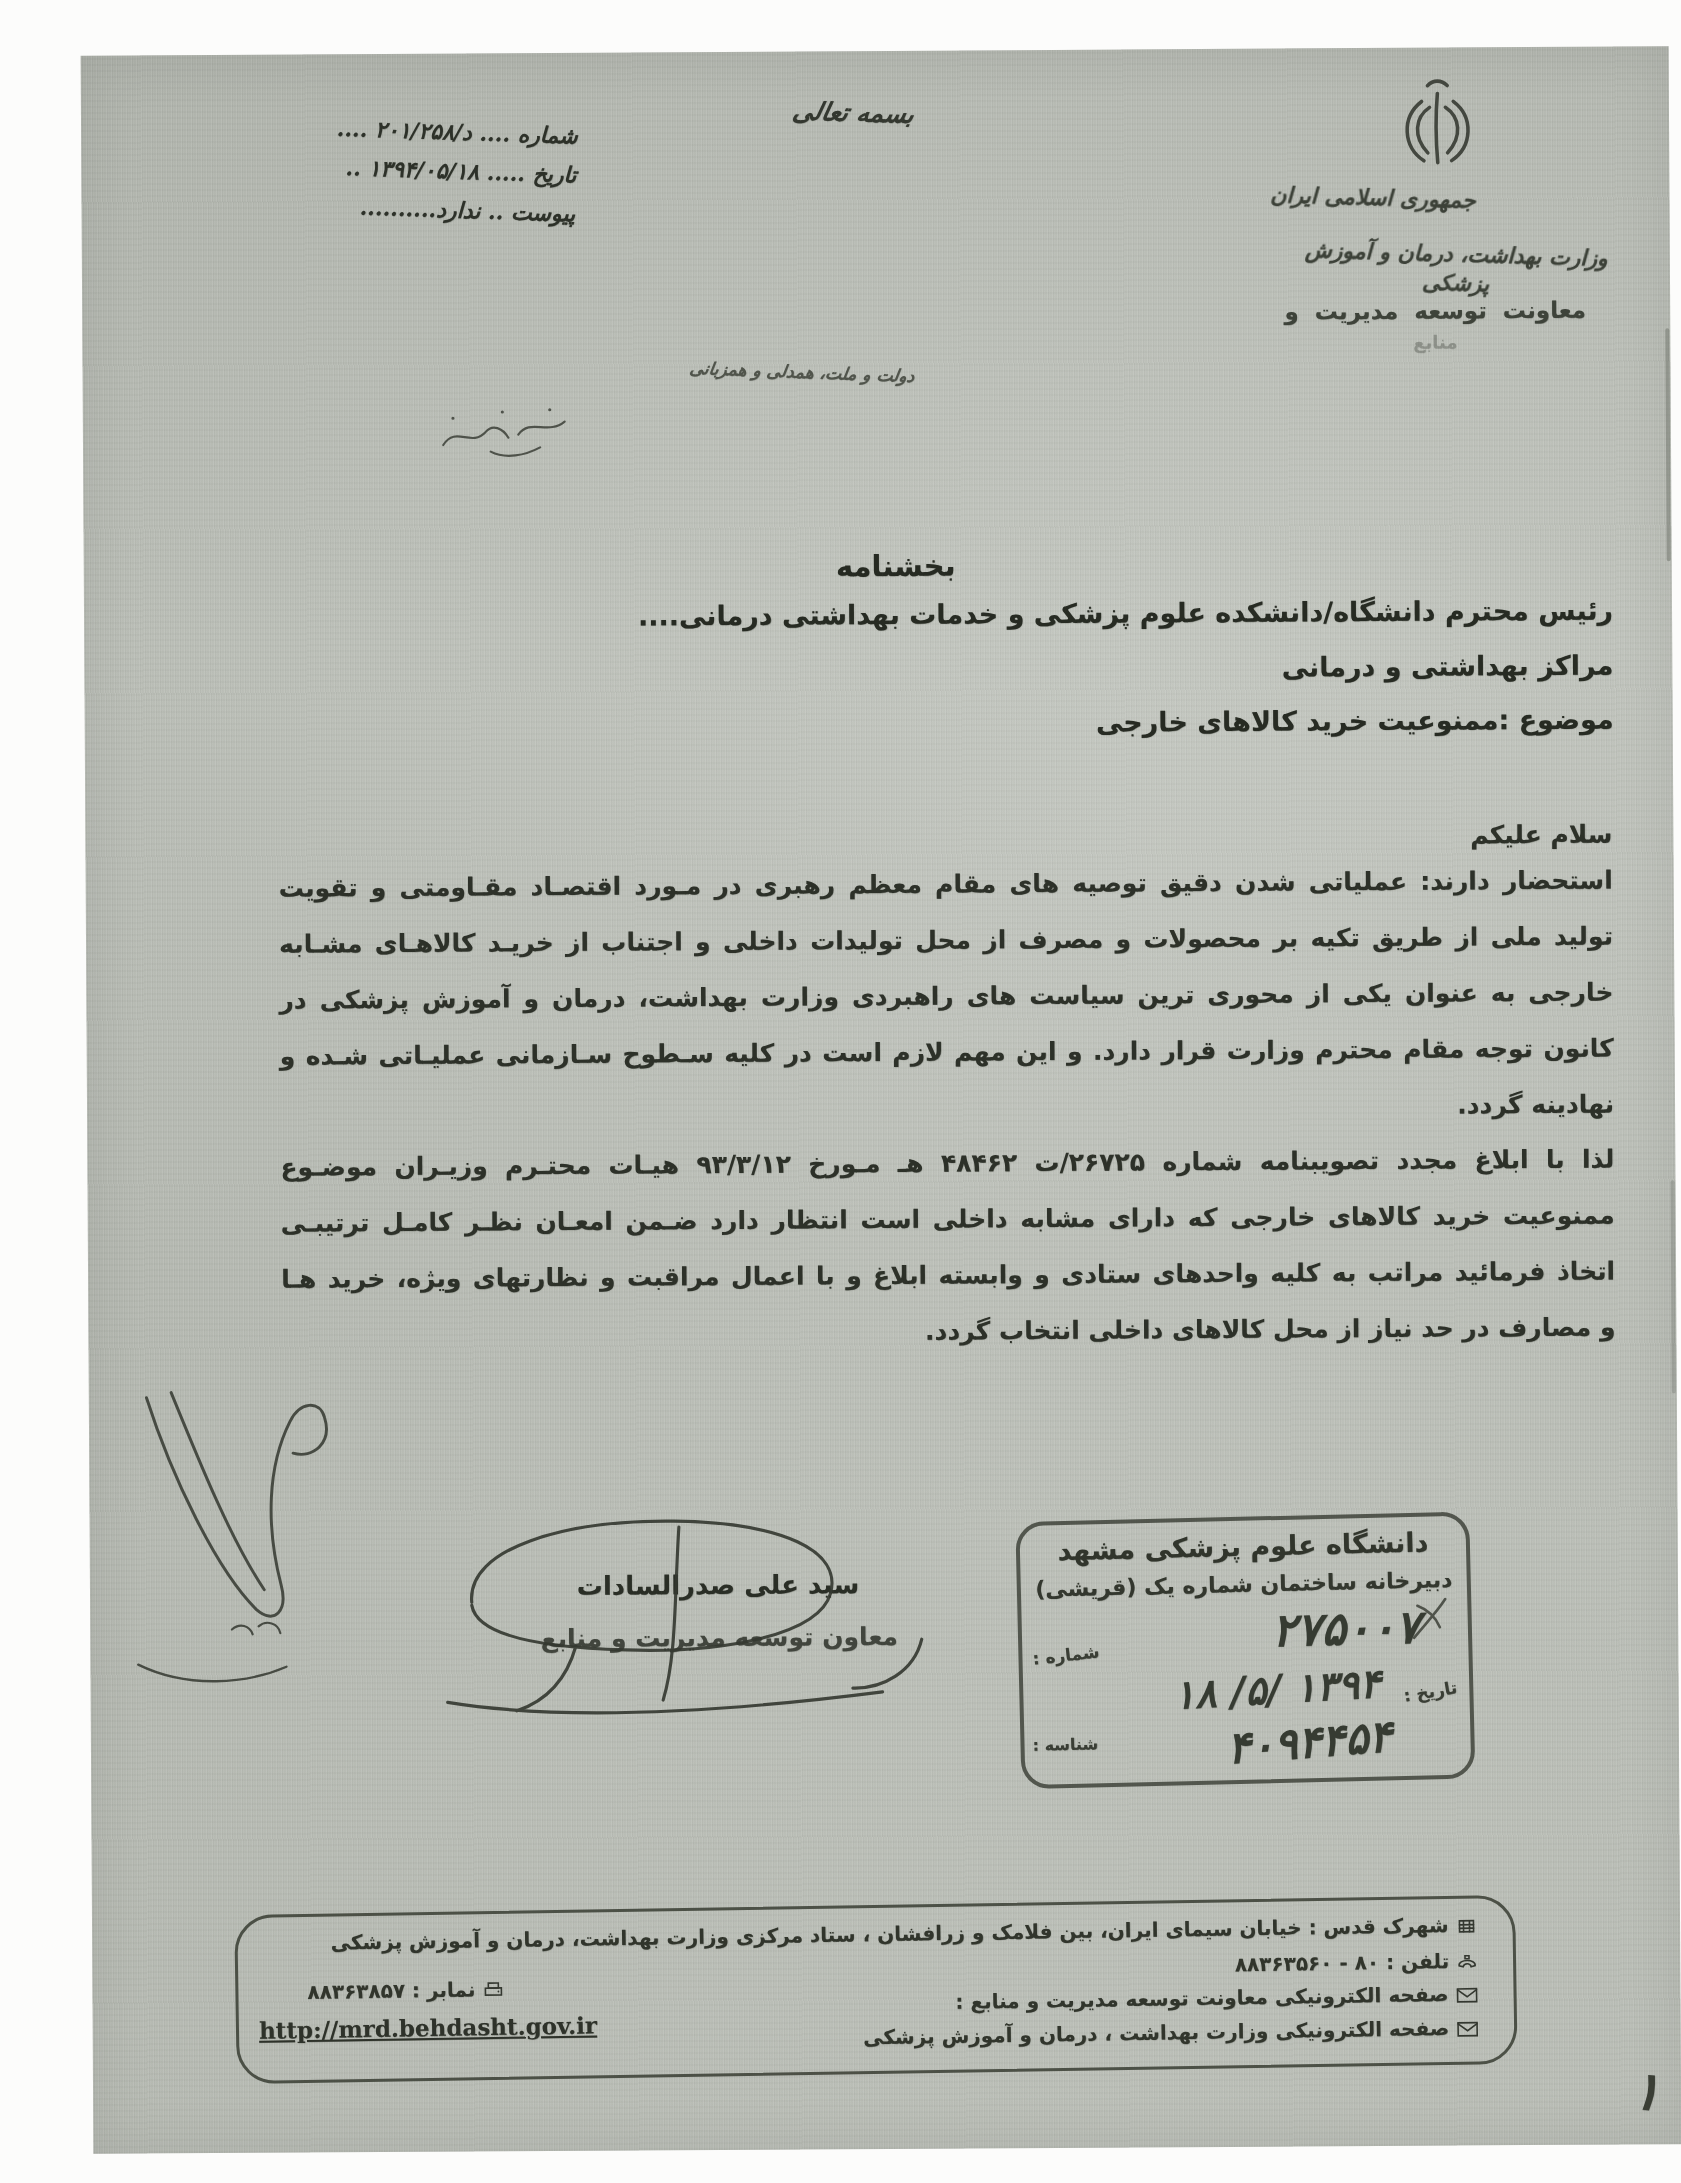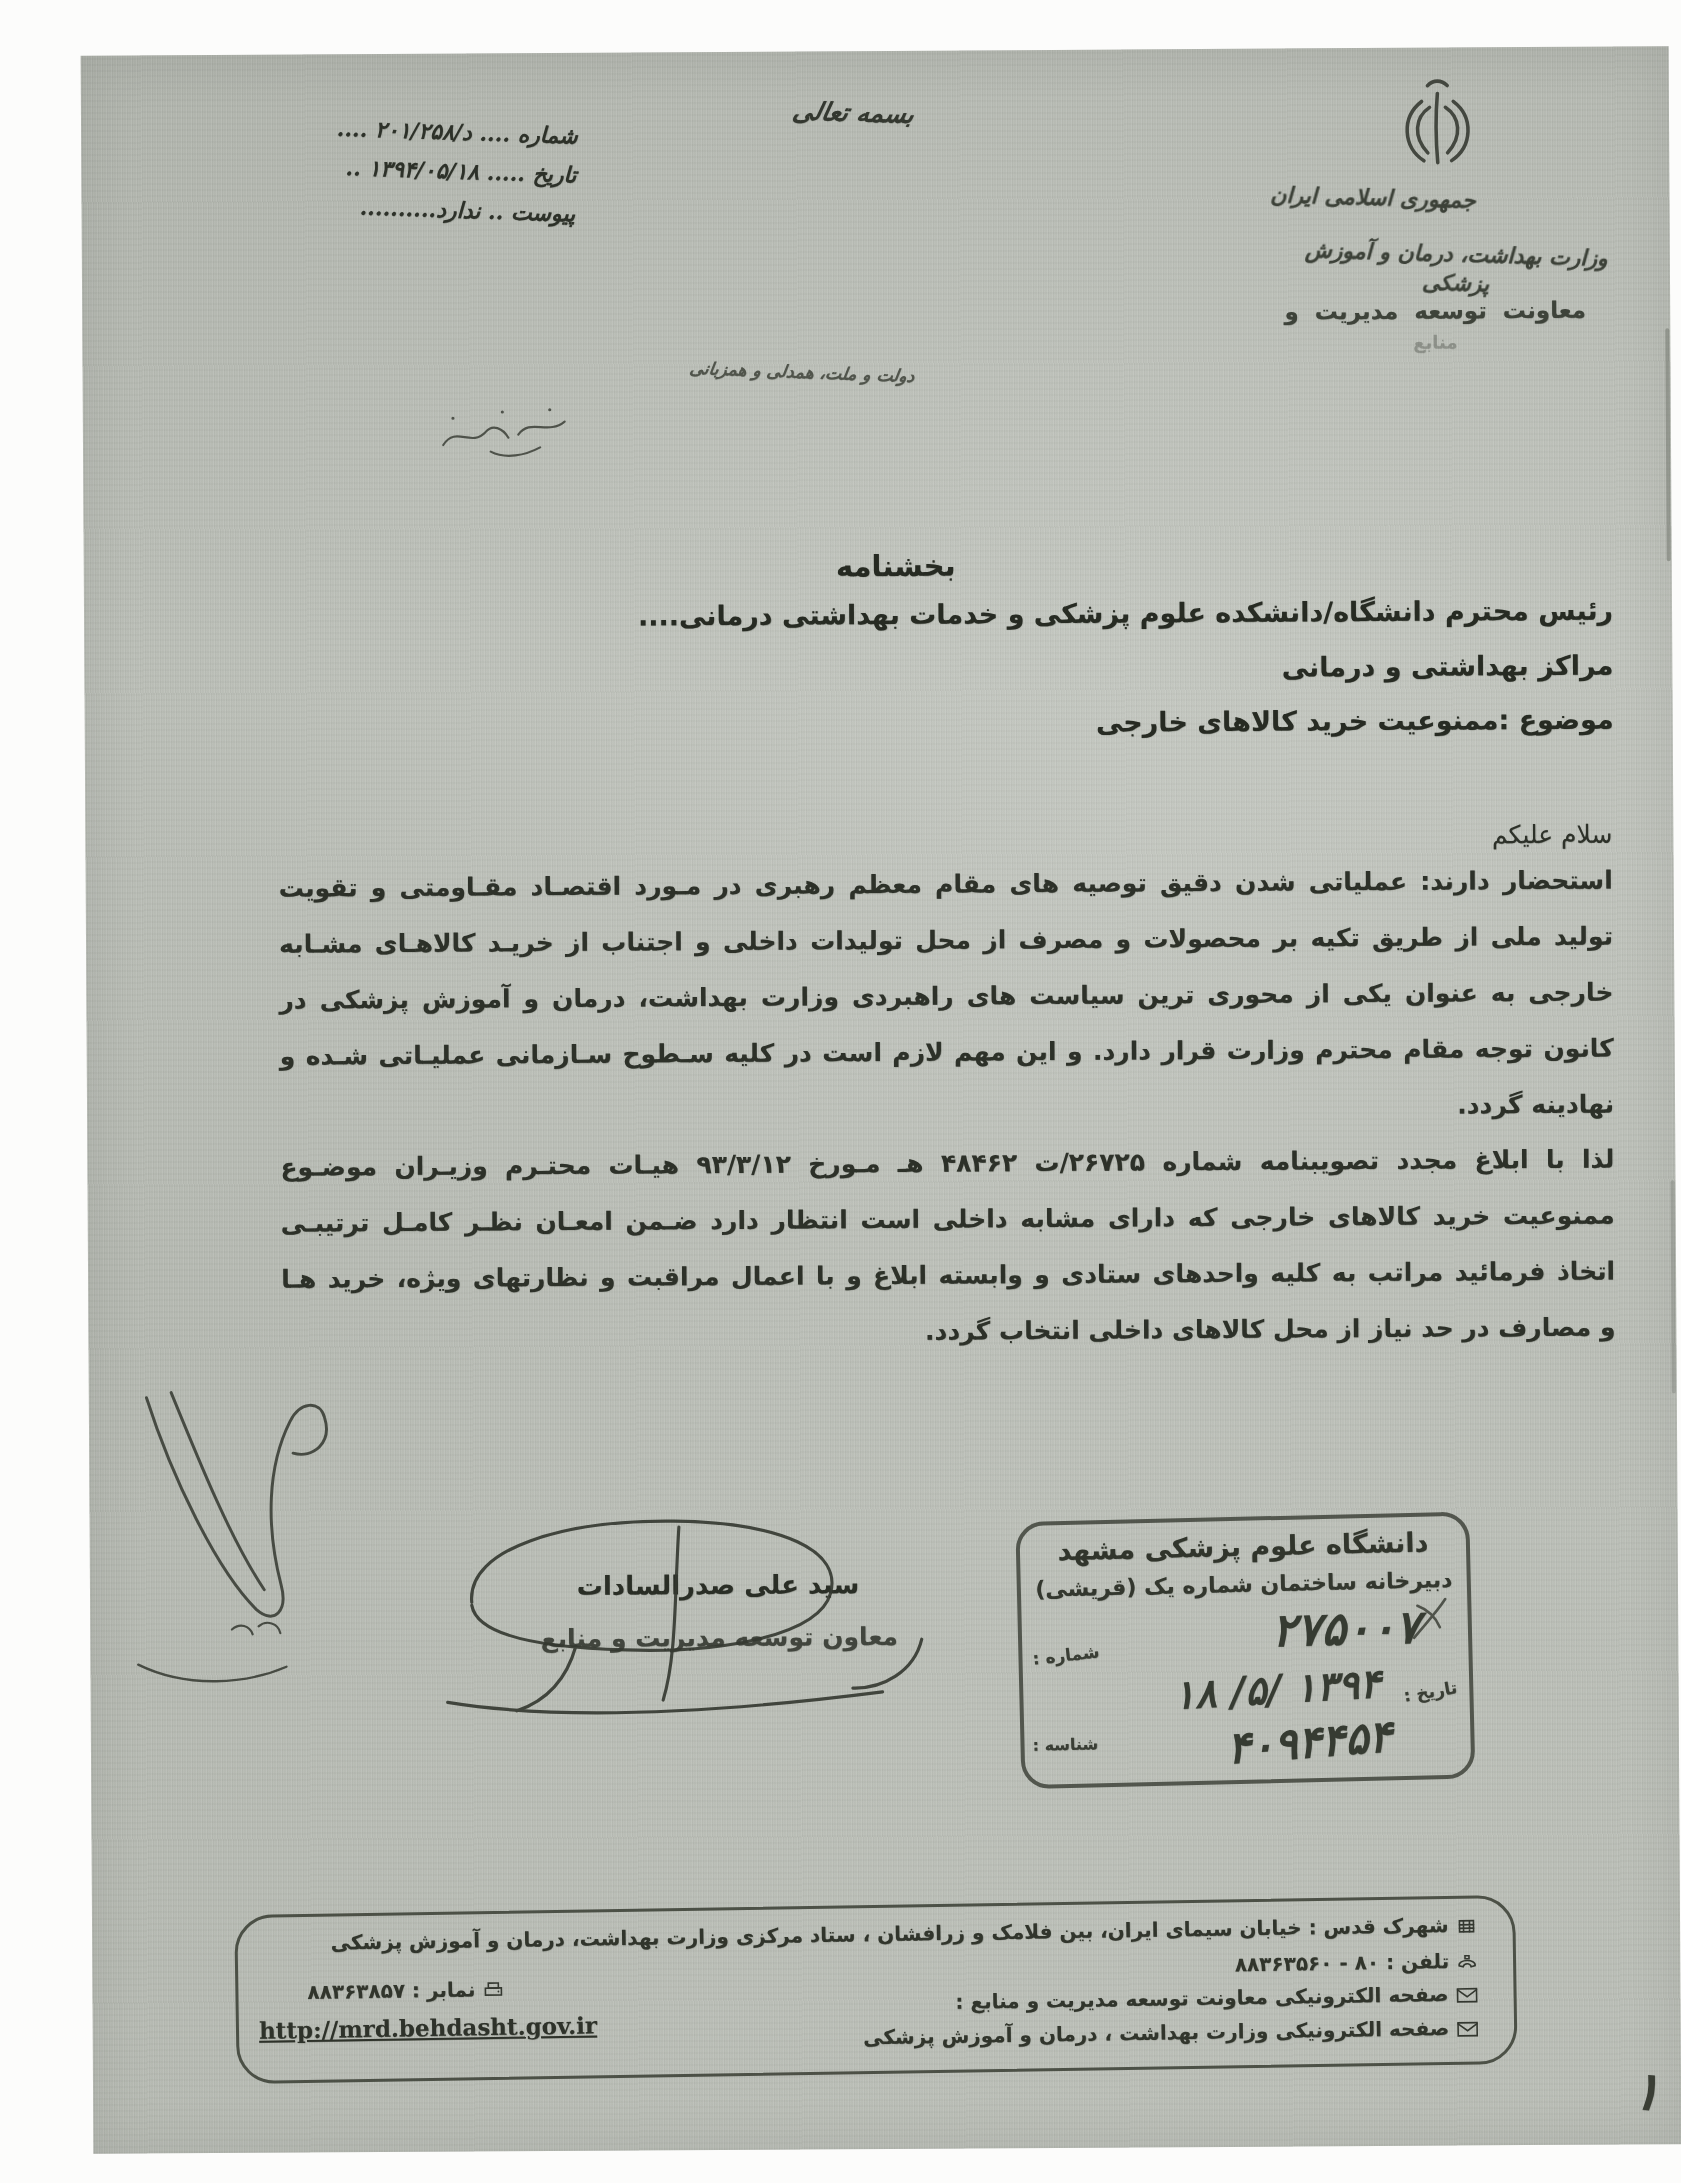--- a/index.html
+++ b/index.html
@@ -89,21 +89,21 @@
       <circle cx="72" cy="22" r="1.6" fill="#343830" stroke="none"></circle>
       <circle cx="120" cy="20" r="1.6" fill="#343830" stroke="none"></circle>
     </g>
   </svg>
 
   <div class="t b center" style="left:624px;top:497px;width:376px;font-size:29px;color:#262a22;">بخشنامه</div>
   <div class="t head" style="top:546px;">رئیس محترم دانشگاه/دانشکده علوم پزشکی و خدمات بهداشتی درمانی....</div>
   <div class="t head" style="top:601px;">مراکز بهداشتی و درمانی</div>
   <div class="t head" style="top:655px;">موضوع :ممنوعیت خرید کالاهای خارجی</div>
 
-  <div class="t right" style="left:1287px;right:61px;top:772px;font-size:25px;font-weight:400;">سلام علیکم</div>
+  <div class="t right" style="left:1287px;right:61px;top:772px;font-size:25px;font-weight:700;">سلام علیکم</div>
 
   <div class="t para" style="top:818px;">
     <div class="pline">استحضار دارند: عملیاتی شدن دقیق توصیه های مقام معظم رهبری در مـورد اقتصـاد مقـاومتی و تقویت</div>
     <div class="pline">تولید ملی از طریق تکیه بر محصولات و مصرف از محل تولیدات داخلی و اجتناب از خریـد کالاهـای مشـابه</div>
     <div class="pline">خارجی به عنوان یکی از محوری ترین سیاست های راهبردی وزارت بهداشت، درمان و آموزش پزشکی در</div>
     <div class="pline">کانون توجه مقام محترم وزارت قرار دارد. و این مهم لازم است در کلیه سـطوح سـازمانی عملیـاتی شـده و</div>
     <div class="pline end">نهادینه گردد.</div>
   </div>
 
   <div class="t para" style="top:1097px;">

